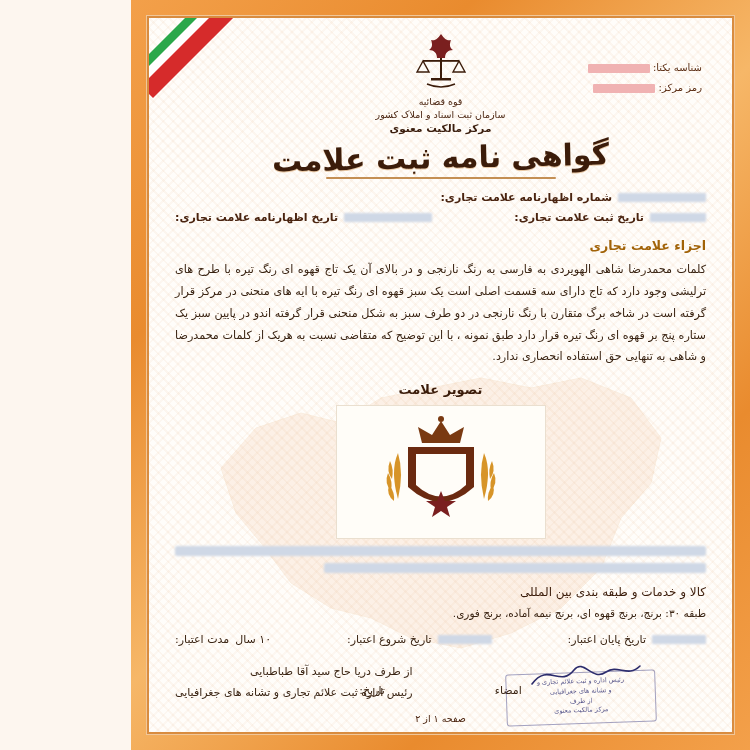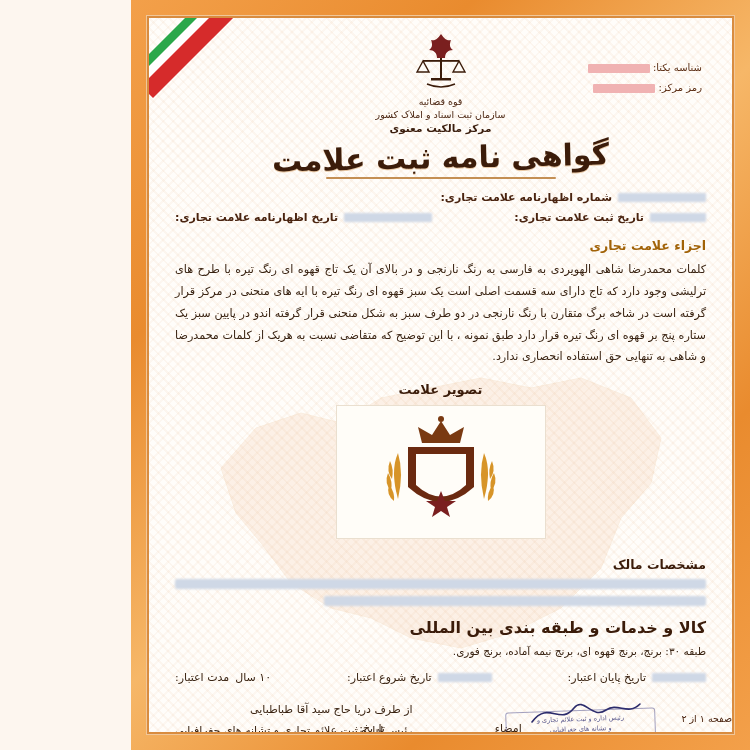--- a/index.html
+++ b/index.html
@@ -76,37 +76,37 @@
   .center-head{text-align:center;font-size:13px;font-weight:bold;color:#3b1c0a;margin:14px 0 8px 0;}
 
   .mark-image{
     width:208px;height:132px;margin:0 auto;background:#fffdf8;
     border:1px solid #eadfcf;display:flex;align-items:center;justify-content:center;
   }
 
   .owner-head{font-size:12.5px;font-weight:bold;color:#3b1c0a;margin:18px 0 4px 0;text-align:right;}
   .owner-blur{height:10px;background:#cfd8e6;filter:blur(1.3px);border-radius:2px;margin:7px 0;}
 
-  .goods-head{font-size:16px;font-weight:bold;color:#3b1c0a;text-align:right;margin:12px 0 5px 0;}
+  .goods-head{font-size:12px;font-weight:normal;color:#3b1c0a;text-align:right;margin:12px 0 5px 0;}
   .goods-line{font-size:10.5px;color:#3a2413;text-align:right;line-height:1.8;}
 
   .dates-row{display:flex;justify-content:space-between;align-items:center;font-size:11px;color:#3a2413;margin-top:10px;}
   .dates-row .cell{display:flex;align-items:center;gap:6px;white-space:nowrap;}
 
   .sign-row{display:flex;justify-content:space-between;align-items:flex-start;margin-top:16px;font-size:11px;color:#3a2413;}
   .sign-right{text-align:right;line-height:1.9;}
   .sign-left{width:210px;text-align:center;position:relative;height:68px;}
   .stamp{
     position:absolute;left:10px;top:10px;width:150px;height:52px;
     border:1px solid rgba(60,60,130,.55);border-radius:3px;
     color:#3b3b7a;font-size:6.5px;line-height:1.5;padding:4px 5px;box-sizing:border-box;
     transform:rotate(-2deg);opacity:.85;text-align:center;
   }
   .sig-scribble{position:absolute;left:30px;top:-4px;}
-  .footer{position:absolute;bottom:8px;left:0;right:0;font-size:9.5px;color:#4a2410;}
+  .footer{position:absolute;bottom:8px;left:0;right:0;text-align:center;font-size:9.5px;color:#4a2410;}
 </style>
 </head>
 <body>
 
 <div class="page">
   <div class="inner-frame">
     <div class="guilloche"></div>
 
     <svg class="map-watermark" viewBox="0 0 520 380" aria-hidden="true">
       <path d="M40,150 L75,110 L120,95 L160,105 L200,80 L250,70 L300,60 L350,70 L400,60 L450,80 L480,120 L470,165 L440,200 L420,250 L380,290 L330,315 L280,330 L230,320 L190,300 L150,290 L110,265 L80,225 L55,195 Z" fill="#e9a36b" opacity=".45" stroke="#d98c3f" stroke-width="1"></path>
@@ -192,21 +192,20 @@
             <path d="M147 72 Q150 82 142 88 Q141 79 147 72Z"></path>
           </g>
 
           <path d="M62 34 L128 34 L128 74 Q95 104 62 74 Z" fill="#6b2a10"></path>
           <path d="M70 41 L120 41 L120 72 Q95 95 70 72 Z" fill="#fffdf8"></path>
 
           <path d="M95 78 L99 88 L110 88 L101 94 L104 104 L95 98 L86 104 L89 94 L80 88 L91 88 Z" fill="#7a1f1f"></path>
         </svg>
       </div>
 
-      <div class="owner-head">مشخصات مالک</div>
       <div class="owner-blur" style="width:100%"></div>
       <div class="owner-blur" style="width:72%"></div>
 
       <div class="goods-head">کالا و خدمات و طبقه بندی بین المللی</div>
       <div class="goods-line">طبقه ۳۰: برنج، برنج قهوه ای، برنج نیمه آماده، برنج فوری.</div>
 
       <div class="dates-row">
         <div class="cell">
           <span class="blur" style="width:54px"></span>
           <span>تاریخ پایان اعتبار:</span>

